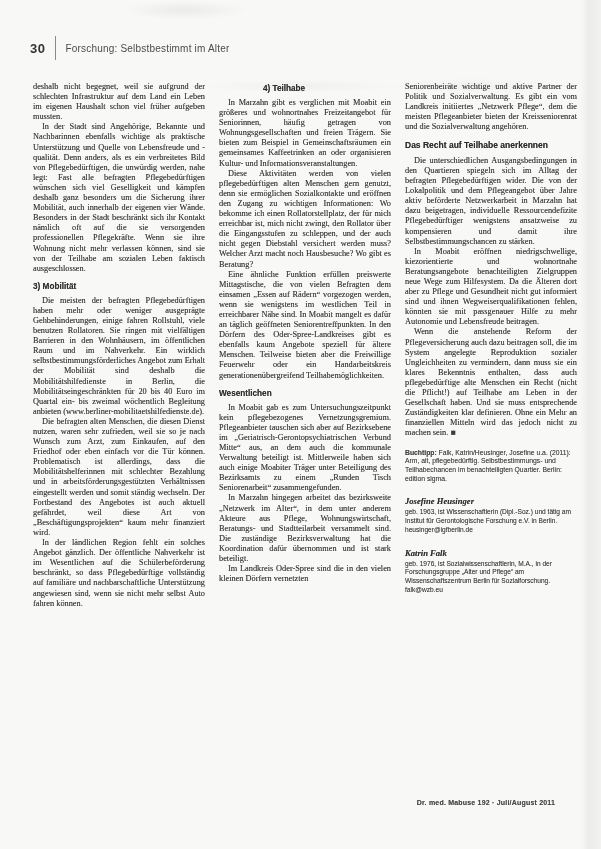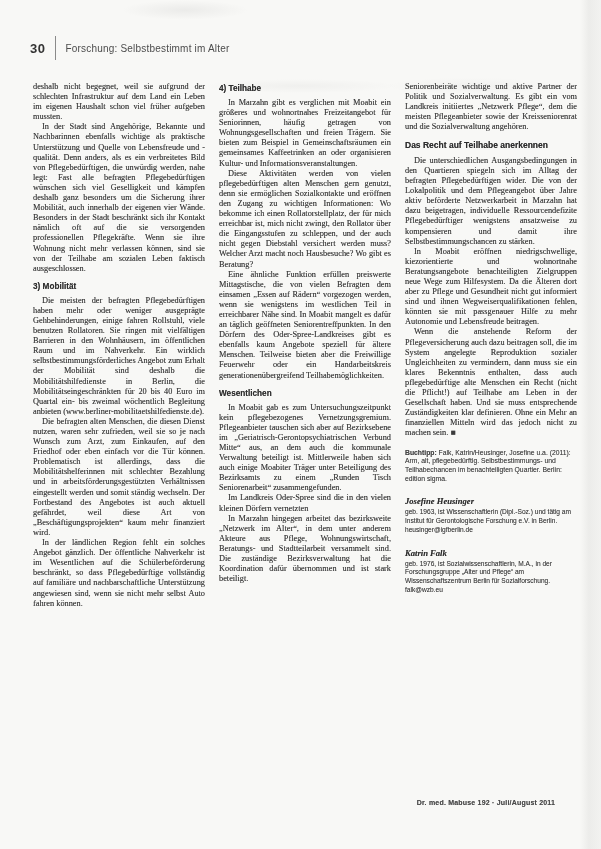--- a/index.html
+++ b/index.html
@@ -47,21 +47,21 @@
     color:#3c3c3c;
     text-shadow:0 0 0.6px rgba(95,95,95,.75);
   }
   .ind{text-indent:9px;}
   .subhead{
     font-family:"Liberation Sans", sans-serif;
     font-size:8.2px;line-height:10px;font-weight:bold;
     color:#2e2e2e;margin:8px 0 4px 0;
     text-shadow:0 0 0.5px rgba(80,80,80,.7);
   }
-  .subhead.first{margin-top:2px;}
+  .subhead.first{margin-top:2px;margin-left:44px;}
   .crosshead{
     font-family:"Liberation Sans", sans-serif;
     font-size:8.5px;line-height:10.4px;font-weight:bold;
     color:#2d2d2d;margin:8px 0 5px 0;
     text-shadow:0 0 0.5px rgba(80,80,80,.7);
   }
   .booktip{
     margin-top:10px;
     font-family:"Liberation Sans", sans-serif;
     font-size:6.8px;line-height:8.7px;
@@ -112,26 +112,26 @@
       <p class="bp ind">In der ländlichen Region fehlt ein solches Angebot gänzlich. Der öffentliche Nahverkehr ist im Wesentlichen auf die Schülerbeförderung beschränkt, so dass Pflegebedürftige vollständig auf familiäre und nachbarschaftliche Unterstützung angewiesen sind, wenn sie nicht mehr selbst Auto fahren können.</p>
     </div>
 
     <div class="col">
       <h3 class="subhead first">4) Teilhabe</h3>
       <p class="bp ind">In Marzahn gibt es verglichen mit Moabit ein größeres und wohnortnahes Freizeitangebot für Seniorinnen, häufig getragen von Wohnungsgesellschaften und freien Trägern. Sie bieten zum Beispiel in Gemeinschaftsräumen ein gemeinsames Kaffeetrinken an oder organisieren Kultur- und Informationsveranstaltungen.</p>
       <p class="bp ind">Diese Aktivitäten werden von vielen pflegebedürftigen alten Menschen gern genutzt, denn sie ermöglichen Sozialkontakte und eröffnen den Zugang zu wichtigen Informationen: Wo bekomme ich einen Rollatorstellplatz, der für mich erreichbar ist, mich nicht zwingt, den Rollator über die Eingangsstufen zu schleppen, und der auch nicht gegen Diebstahl versichert werden muss? Welcher Arzt macht noch Hausbesuche? Wo gibt es Beratung?</p>
       <p class="bp ind">Eine ähnliche Funktion erfüllen preiswerte Mittagstische, die von vielen Befragten dem einsamen „Essen auf Rädern“ vorgezogen werden, wenn sie wenigstens im westlichen Teil in erreichbarer Nähe sind. In Moabit mangelt es dafür an täglich geöffneten Seniorentreffpunkten. In den Dörfern des Oder-Spree-Landkreises gibt es ebenfalls kaum Angebote speziell für ältere Menschen. Teilweise bieten aber die Freiwillige Feuerwehr oder ein Handarbeitskreis generationenübergreifend Teilhabemöglichkeiten.</p>
       <h3 class="subhead">Wesentlichen</h3>
       <p class="bp ind">In Moabit gab es zum Untersuchungszeitpunkt kein pflegebezogenes Vernetzungsgremium. Pflegeanbieter tauschen sich aber auf Bezirksebene im „Geriatrisch-Gerontopsychiatrischen Verbund Mitte“ aus, an dem auch die kommunale Verwaltung beteiligt ist. Mittlerweile haben sich auch einige Moabiter Träger unter Beteiligung des Bezirksamts zu einem „Runden Tisch Seniorenarbeit“ zusammengefunden.</p>
+      <p class="bp ind">In Marzahn hingegen arbeitet das bezirksweite „Netzwerk im Alter“, in dem unter anderem Akteure aus Pflege, Wohnungswirtschaft, Beratungs- und Stadtteilarbeit versammelt sind. Die zuständige Bezirksverwaltung hat die Koordination dafür übernommen und ist stark beteiligt.</p>
       <p class="bp ind">Im Landkreis Oder-Spree sind die in den vielen kleinen Dörfern vernetzten</p>
-      <p class="bp ind">In Marzahn hingegen arbeitet das bezirksweite „Netzwerk im Alter“, in dem unter anderem Akteure aus Pflege, Wohnungswirtschaft, Beratungs- und Stadtteilarbeit versammelt sind. Die zuständige Bezirksverwaltung hat die Koordination dafür übernommen und ist stark beteiligt.</p>
     </div>
 
     <div class="col">
-      <p class="bp">Seniorenbeiräte wichtige und aktive Partner der Politik und Sozialverwaltung. Es gibt ein vom Landkreis initiiertes „Netzwerk Pflege“, dem die meisten Pflegeanbieter sowie der Kreisseniorenrat und die Sozialverwaltung angehören.</p>
+      <p class="bp">Seniorenbeiräte wichtige und aktive Partner der Politik und Sozialverwaltung. Es gibt ein vom Landkreis initiiertes „Netzwerk Pflege“, dem die meisten Pflegeanbieter bieten der Kreisseniorenrat und die Sozialverwaltung angehören.</p>
       <h3 class="crosshead">Das Recht auf Teilhabe anerkennen</h3>
       <p class="bp ind">Die unterschiedlichen Ausgangsbedingungen in den Quartieren spiegeln sich im Alltag der befragten Pflegebedürftigen wider. Die von der Lokalpolitik und dem Pflegeangebot über Jahre aktiv beförderte Netzwerkarbeit in Marzahn hat dazu beigetragen, individuelle Ressourcendefizite Pflegebedürftiger wenigstens ansatzweise zu kompensieren und damit ihre Selbstbestimmungschancen zu stärken.</p>
       <p class="bp ind">In Moabit eröffnen niedrigschwellige, kiezorientierte und wohnortnahe Beratungsangebote benachteiligten Zielgruppen neue Wege zum Hilfesystem. Da die Älteren dort aber zu Pflege und Gesundheit nicht gut informiert sind und ihnen Wegweiserqualifikationen fehlen, könnten sie mit passgenauer Hilfe zu mehr Autonomie und Lebensfreude beitragen.</p>
       <p class="bp ind">Wenn die anstehende Reform der Pflegeversicherung auch dazu beitragen soll, die im System angelegte Reproduktion sozialer Ungleichheiten zu vermindern, dann muss sie ein klares Bekenntnis enthalten, dass auch pflegebedürftige alte Menschen ein Recht (nicht die Pflicht!) auf Teilhabe am Leben in der Gesellschaft haben. Und sie muss entsprechende Zuständigkeiten klar definieren. Ohne ein Mehr an finanziellen Mitteln wird das jedoch nicht zu machen sein. ■</p>
 
       <p class="booktip"><span class="label">Buchtipp:</span><span> Falk, Katrin/Heusinger, Josefine u.a. (2011): Arm, alt, pflegebedürftig. Selbstbestimmungs- und Teilhabechancen im benachteiligten Quartier. Berlin: edition sigma.</span></p>
 
       <div class="author">
         <p class="author-name">Josefine Heusinger</p>
         <p class="author-bio">geb. 1963, ist Wissenschaftlerin (Dipl.-Soz.) und tätig am Institut für Gerontologische Forschung e.V. in Berlin.</p>

